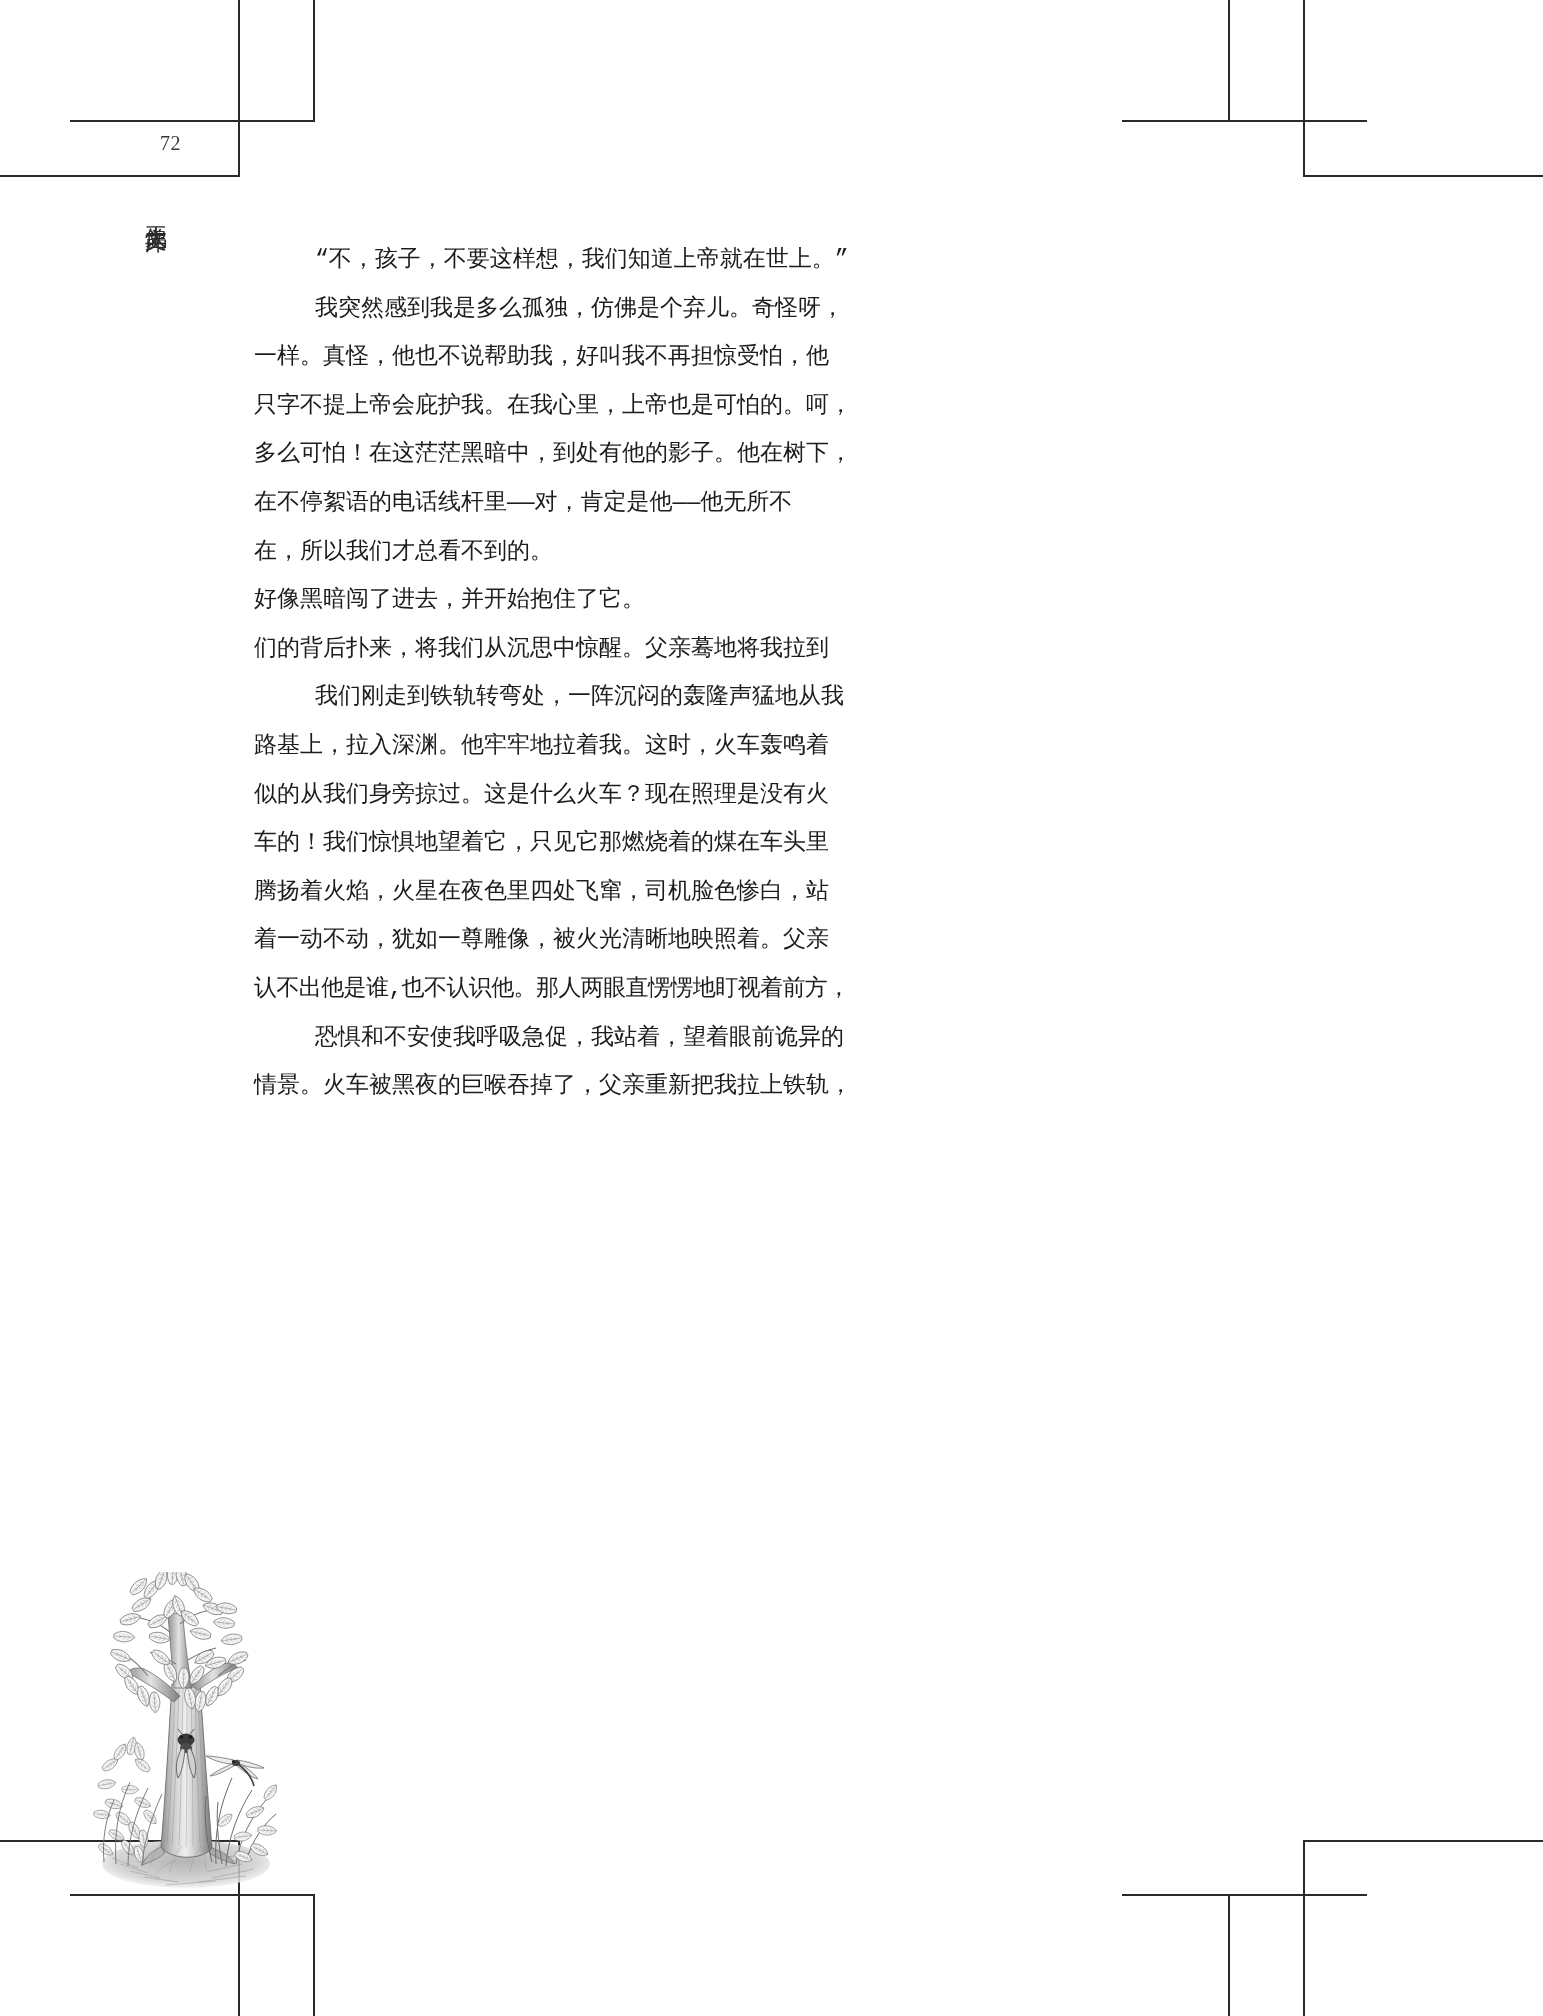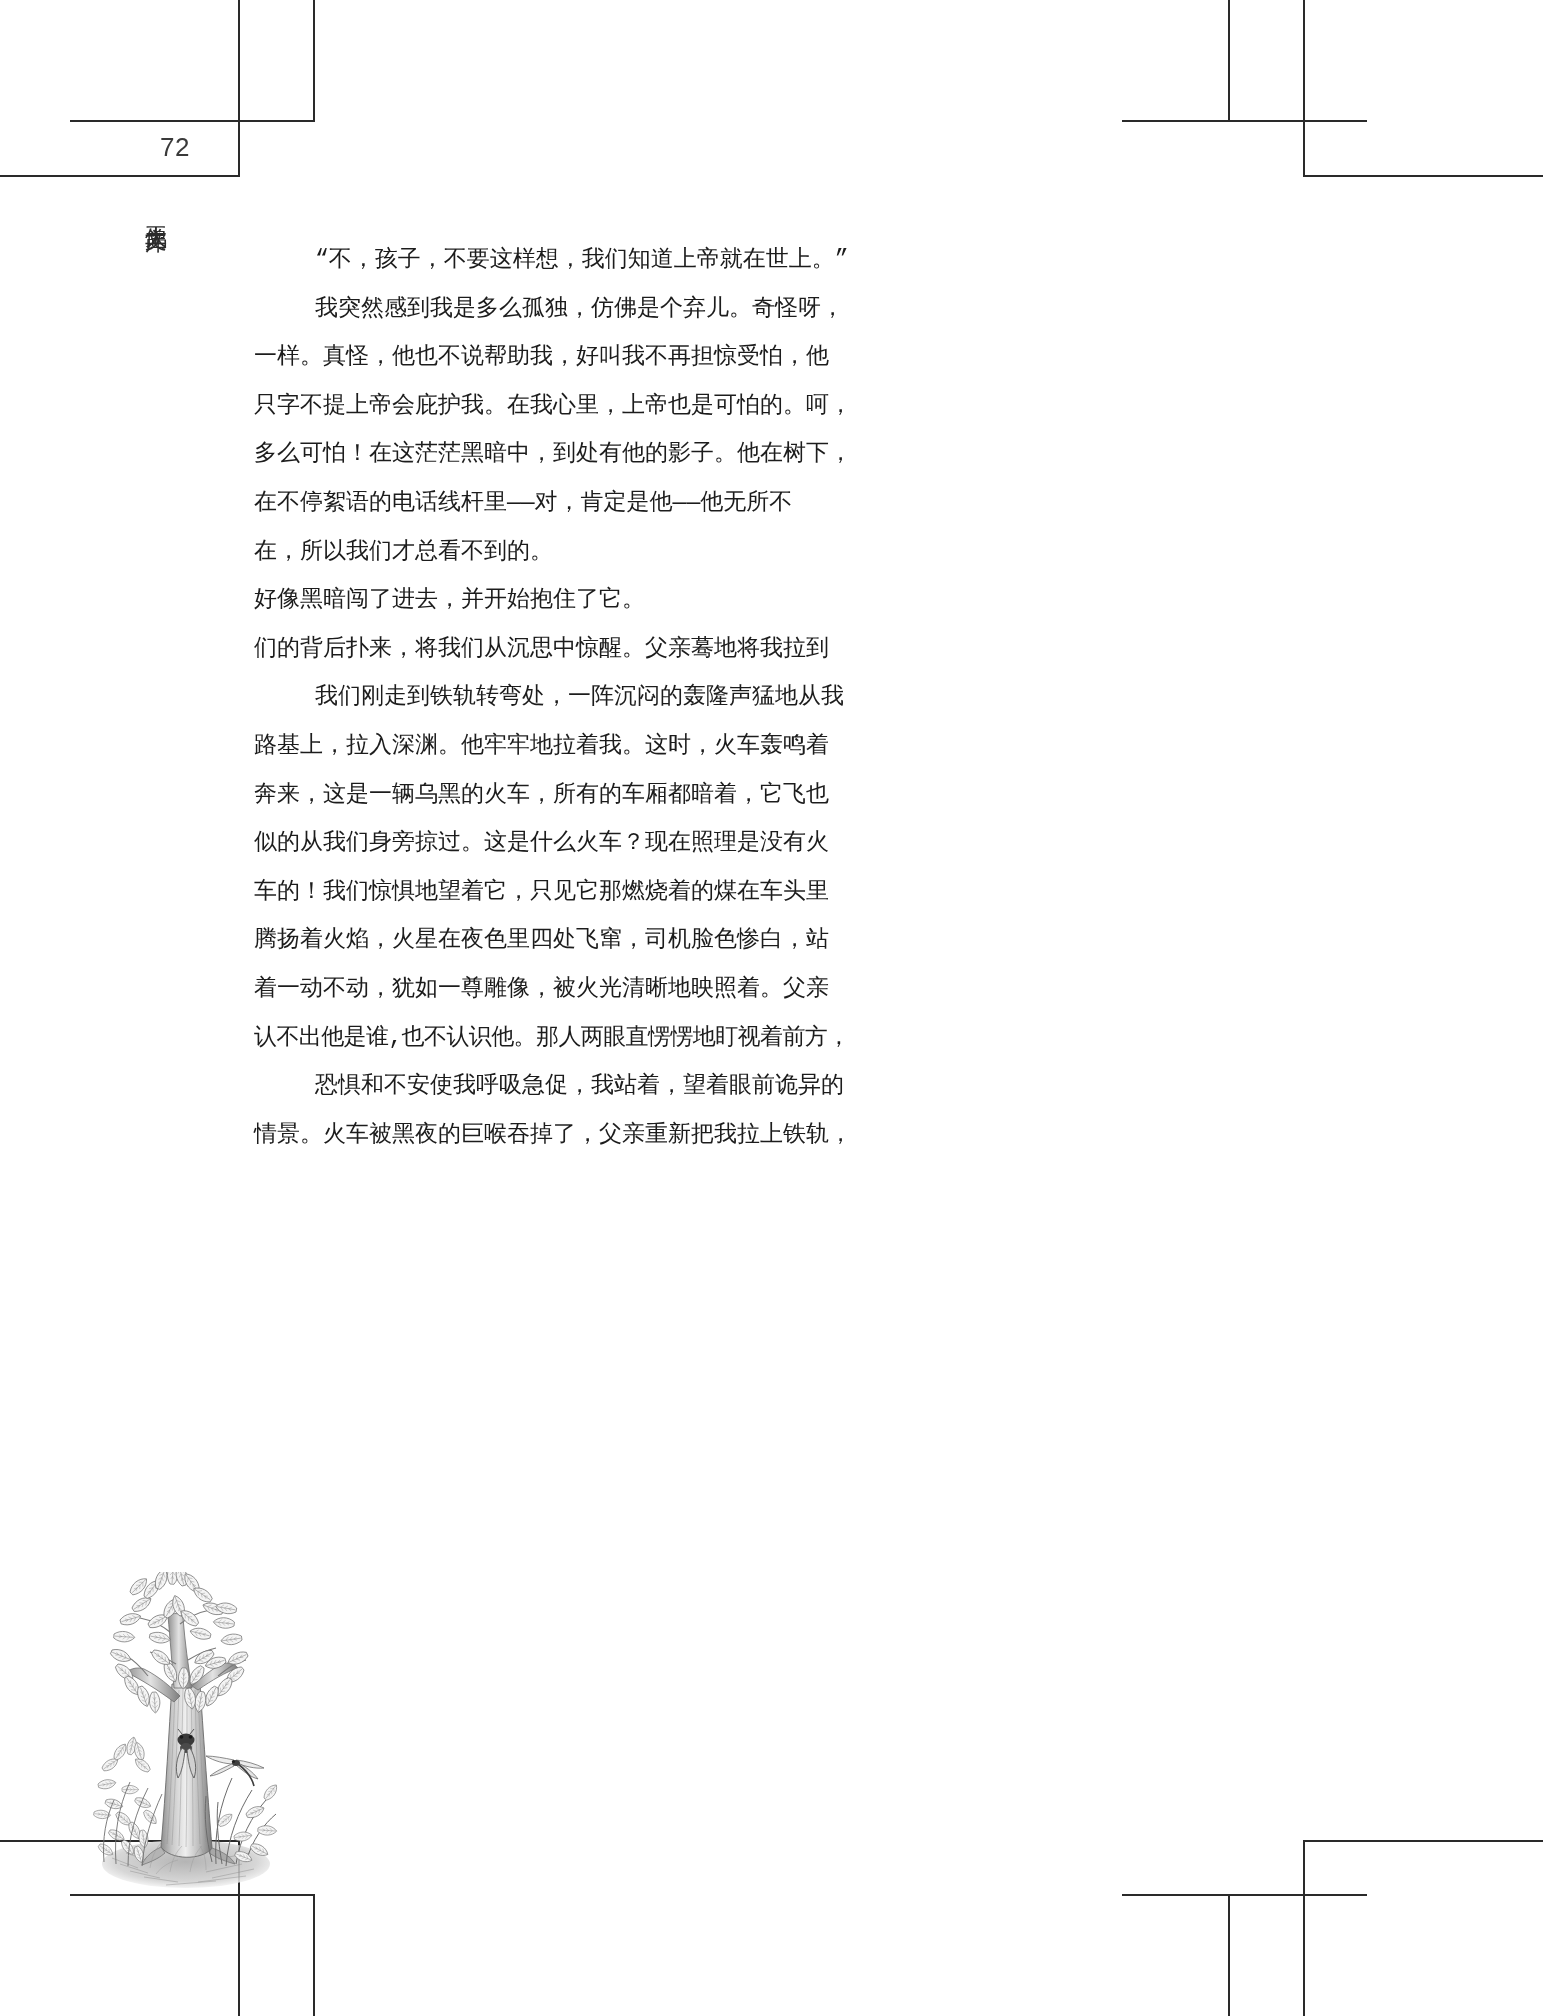--- a/index.html
+++ b/index.html
@@ -52,22 +52,22 @@
   .br-o-v { left: 1303px; top: 1840px; height: 176px; }
   
   .br-i-h { left: 1122px; top: 1894px; width: 245px; }
   .br-i-v { left: 1228px; top: 1894px; height: 122px; }
 
   
   #folio {
     position: absolute;
     left: 160px;
     top: 132px;
-    font-family: Liberation Sans, sans-serif;
-    font-size: 26px;
+    font-family: Liberation Serif, serif;
+    font-size: 20px;
     color: #3a3a3a;
     letter-spacing: 0.5px;
   }
 
   
   #running-title {
     position: absolute;
     left: 141px;
     top: 208px;
     width: 30px;
@@ -162,21 +162,20 @@
         <span class="line">在不停絮语的电话线杆里——对，肯定是他——他无所不</span>
         <span class="line">在，所以我们才总看不到的。</span>
       </div>
       <div class="para indent" style="text-indent: 0px;">
         <span class="line">好像黑暗闯了进去，并开始抱住了它。</span>
       </div>
       <div class="para indent" style="text-indent: 0px;">
         <span class="line">们的背后扑来，将我们从沉思中惊醒。父亲蓦地将我拉到</span>
         <span class="line" style="padding-left: 61px;">我们刚走到铁轨转弯处，一阵沉闷的轰隆声猛地从我</span>
         <span class="line">路基上，拉入深渊。他牢牢地拉着我。这时，火车轰鸣着</span>
-        <span class="line">奔来，这是一辆乌黑的火车，所有的车厢都暗着，它飞也</span>
         <span class="line">似的从我们身旁掠过。这是什么火车？现在照理是没有火</span>
         <span class="line">车的！我们惊惧地望着它，只见它那燃烧着的煤在车头里</span>
         <span class="line">腾扬着火焰，火星在夜色里四处飞窜，司机脸色惨白，站</span>
         <span class="line">着一动不动，犹如一尊雕像，被火光清晰地映照着。父亲</span>
         <span class="line tight">认不出他是谁,也不认识他。那人两眼直愣愣地盯视着前方，</span>
       </div>
       <div class="para indent" style="text-indent: 0px;">
         <span class="line" style="padding-left: 61px;">恐惧和不安使我呼吸急促，我站着，望着眼前诡异的</span>
         <span class="line">情景。火车被黑夜的巨喉吞掉了，父亲重新把我拉上铁轨，</span>
       </div>

